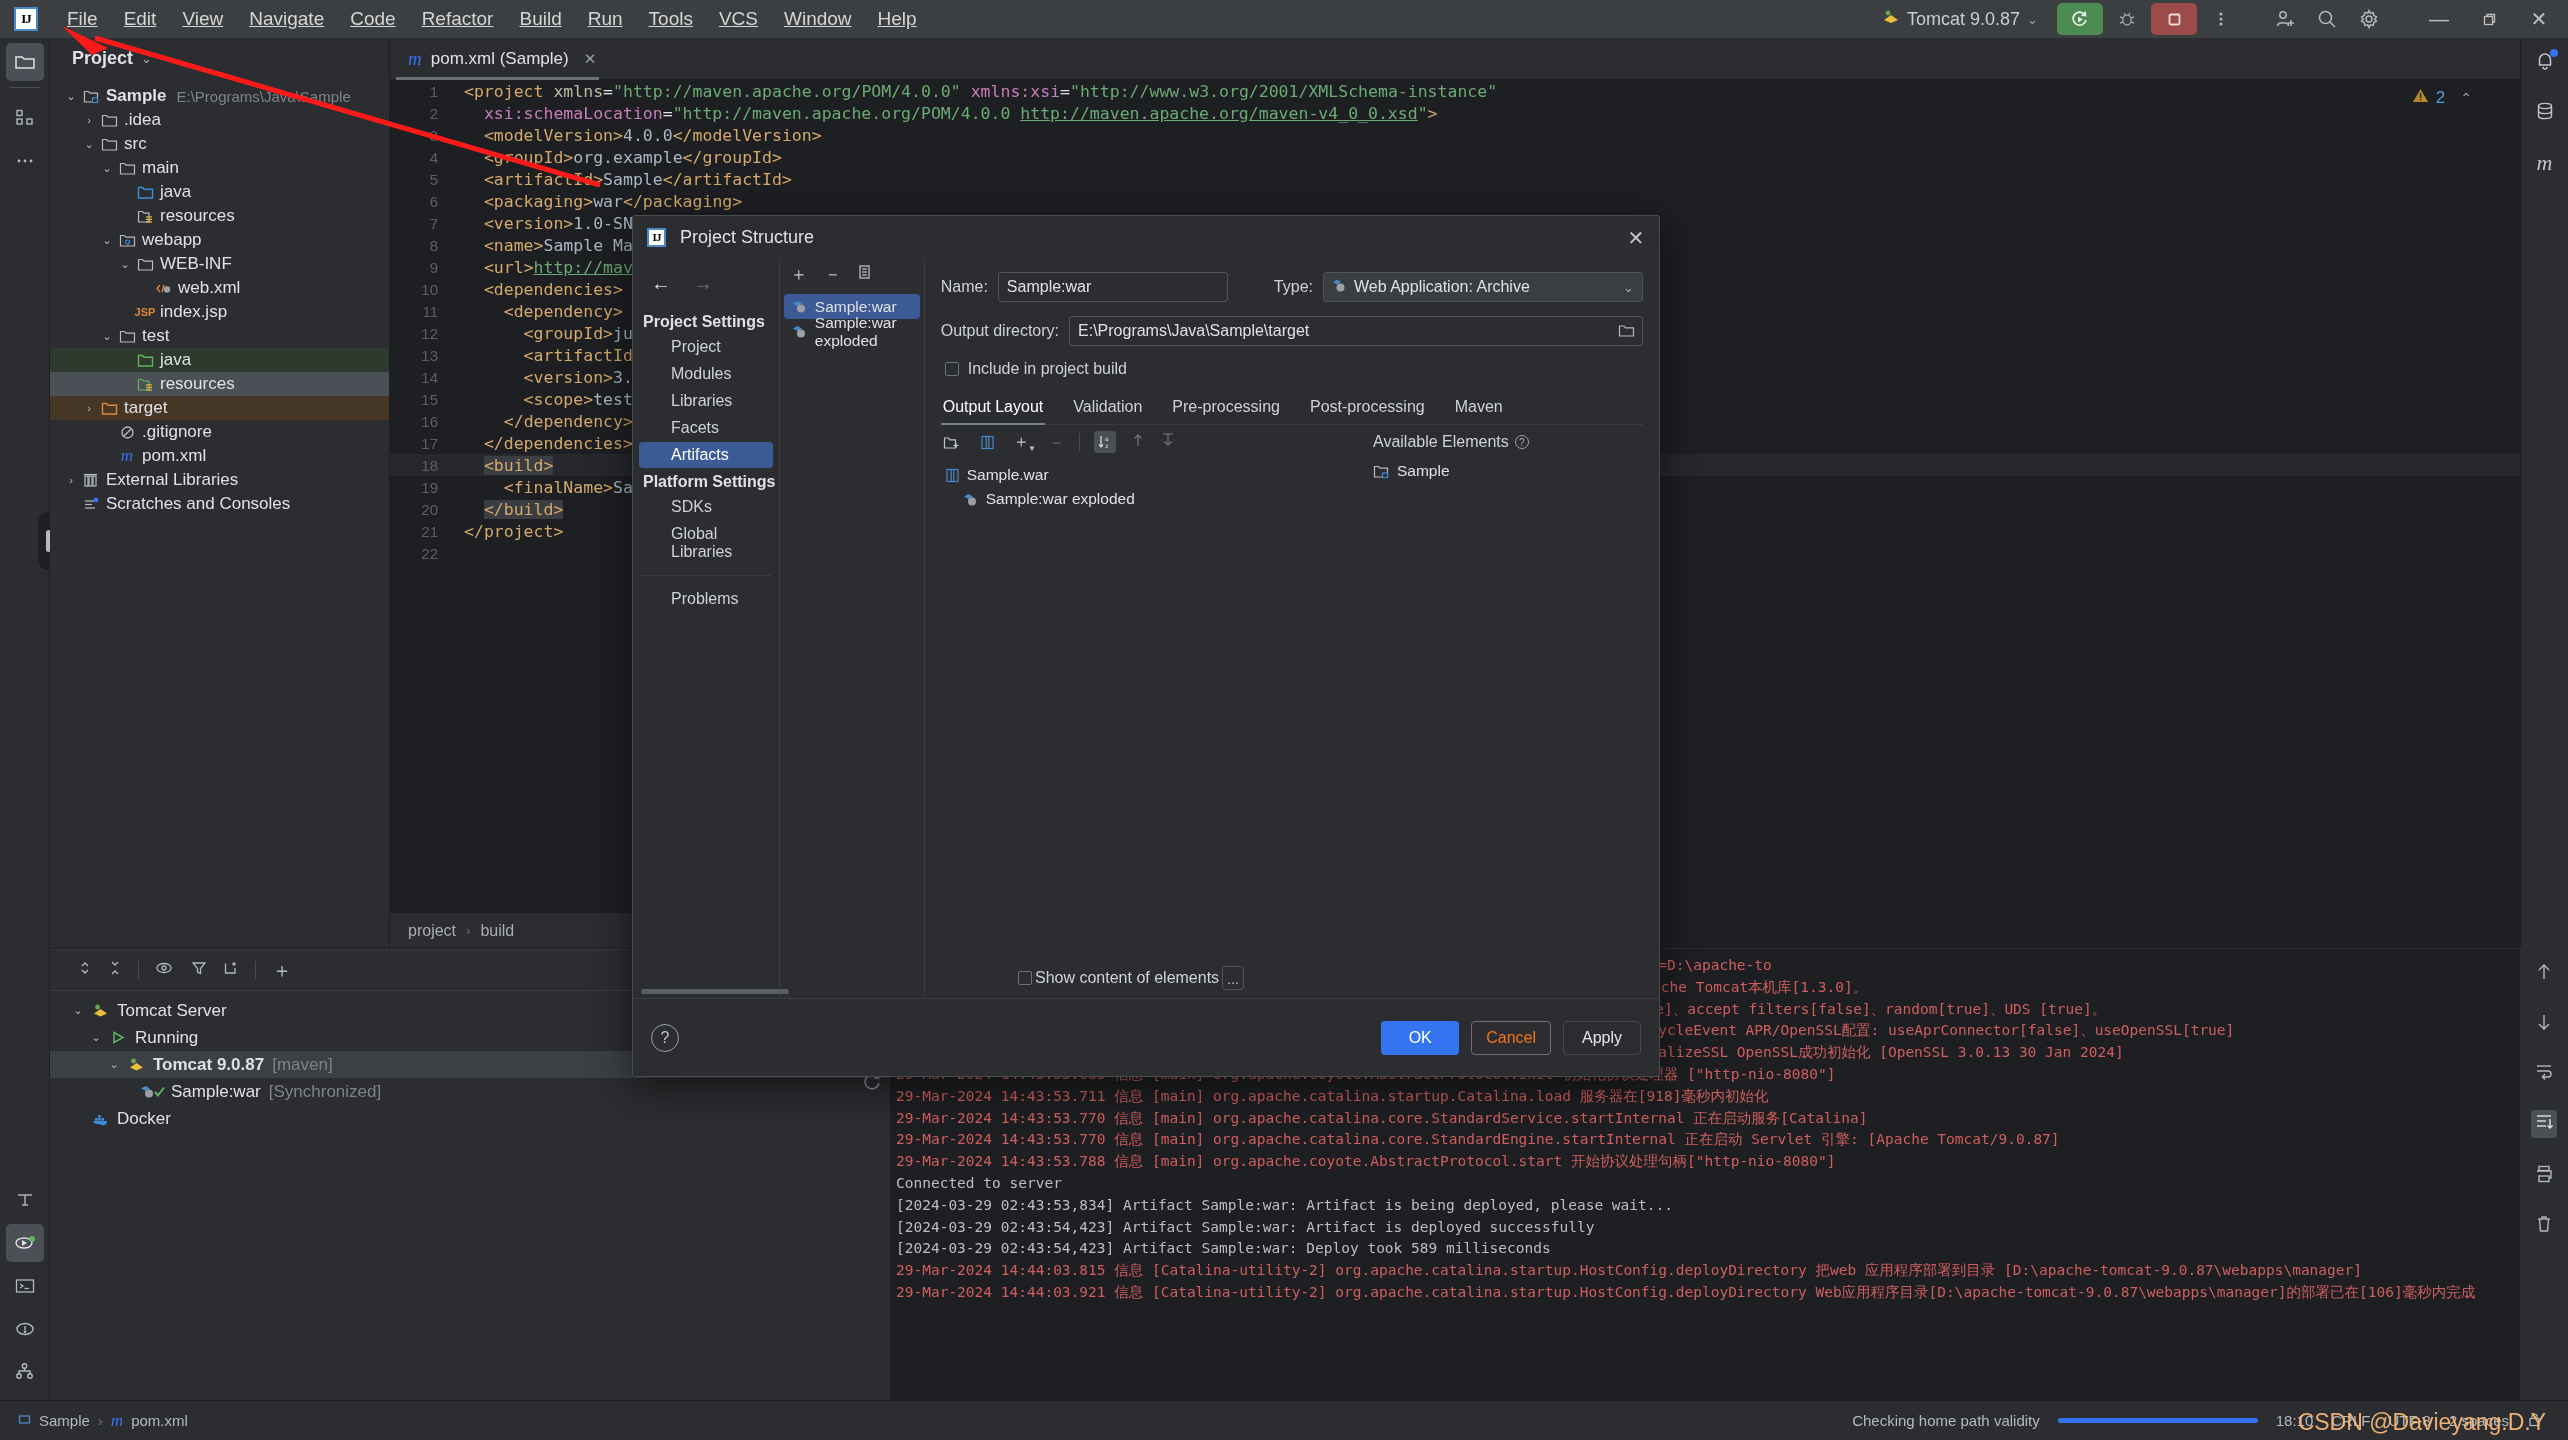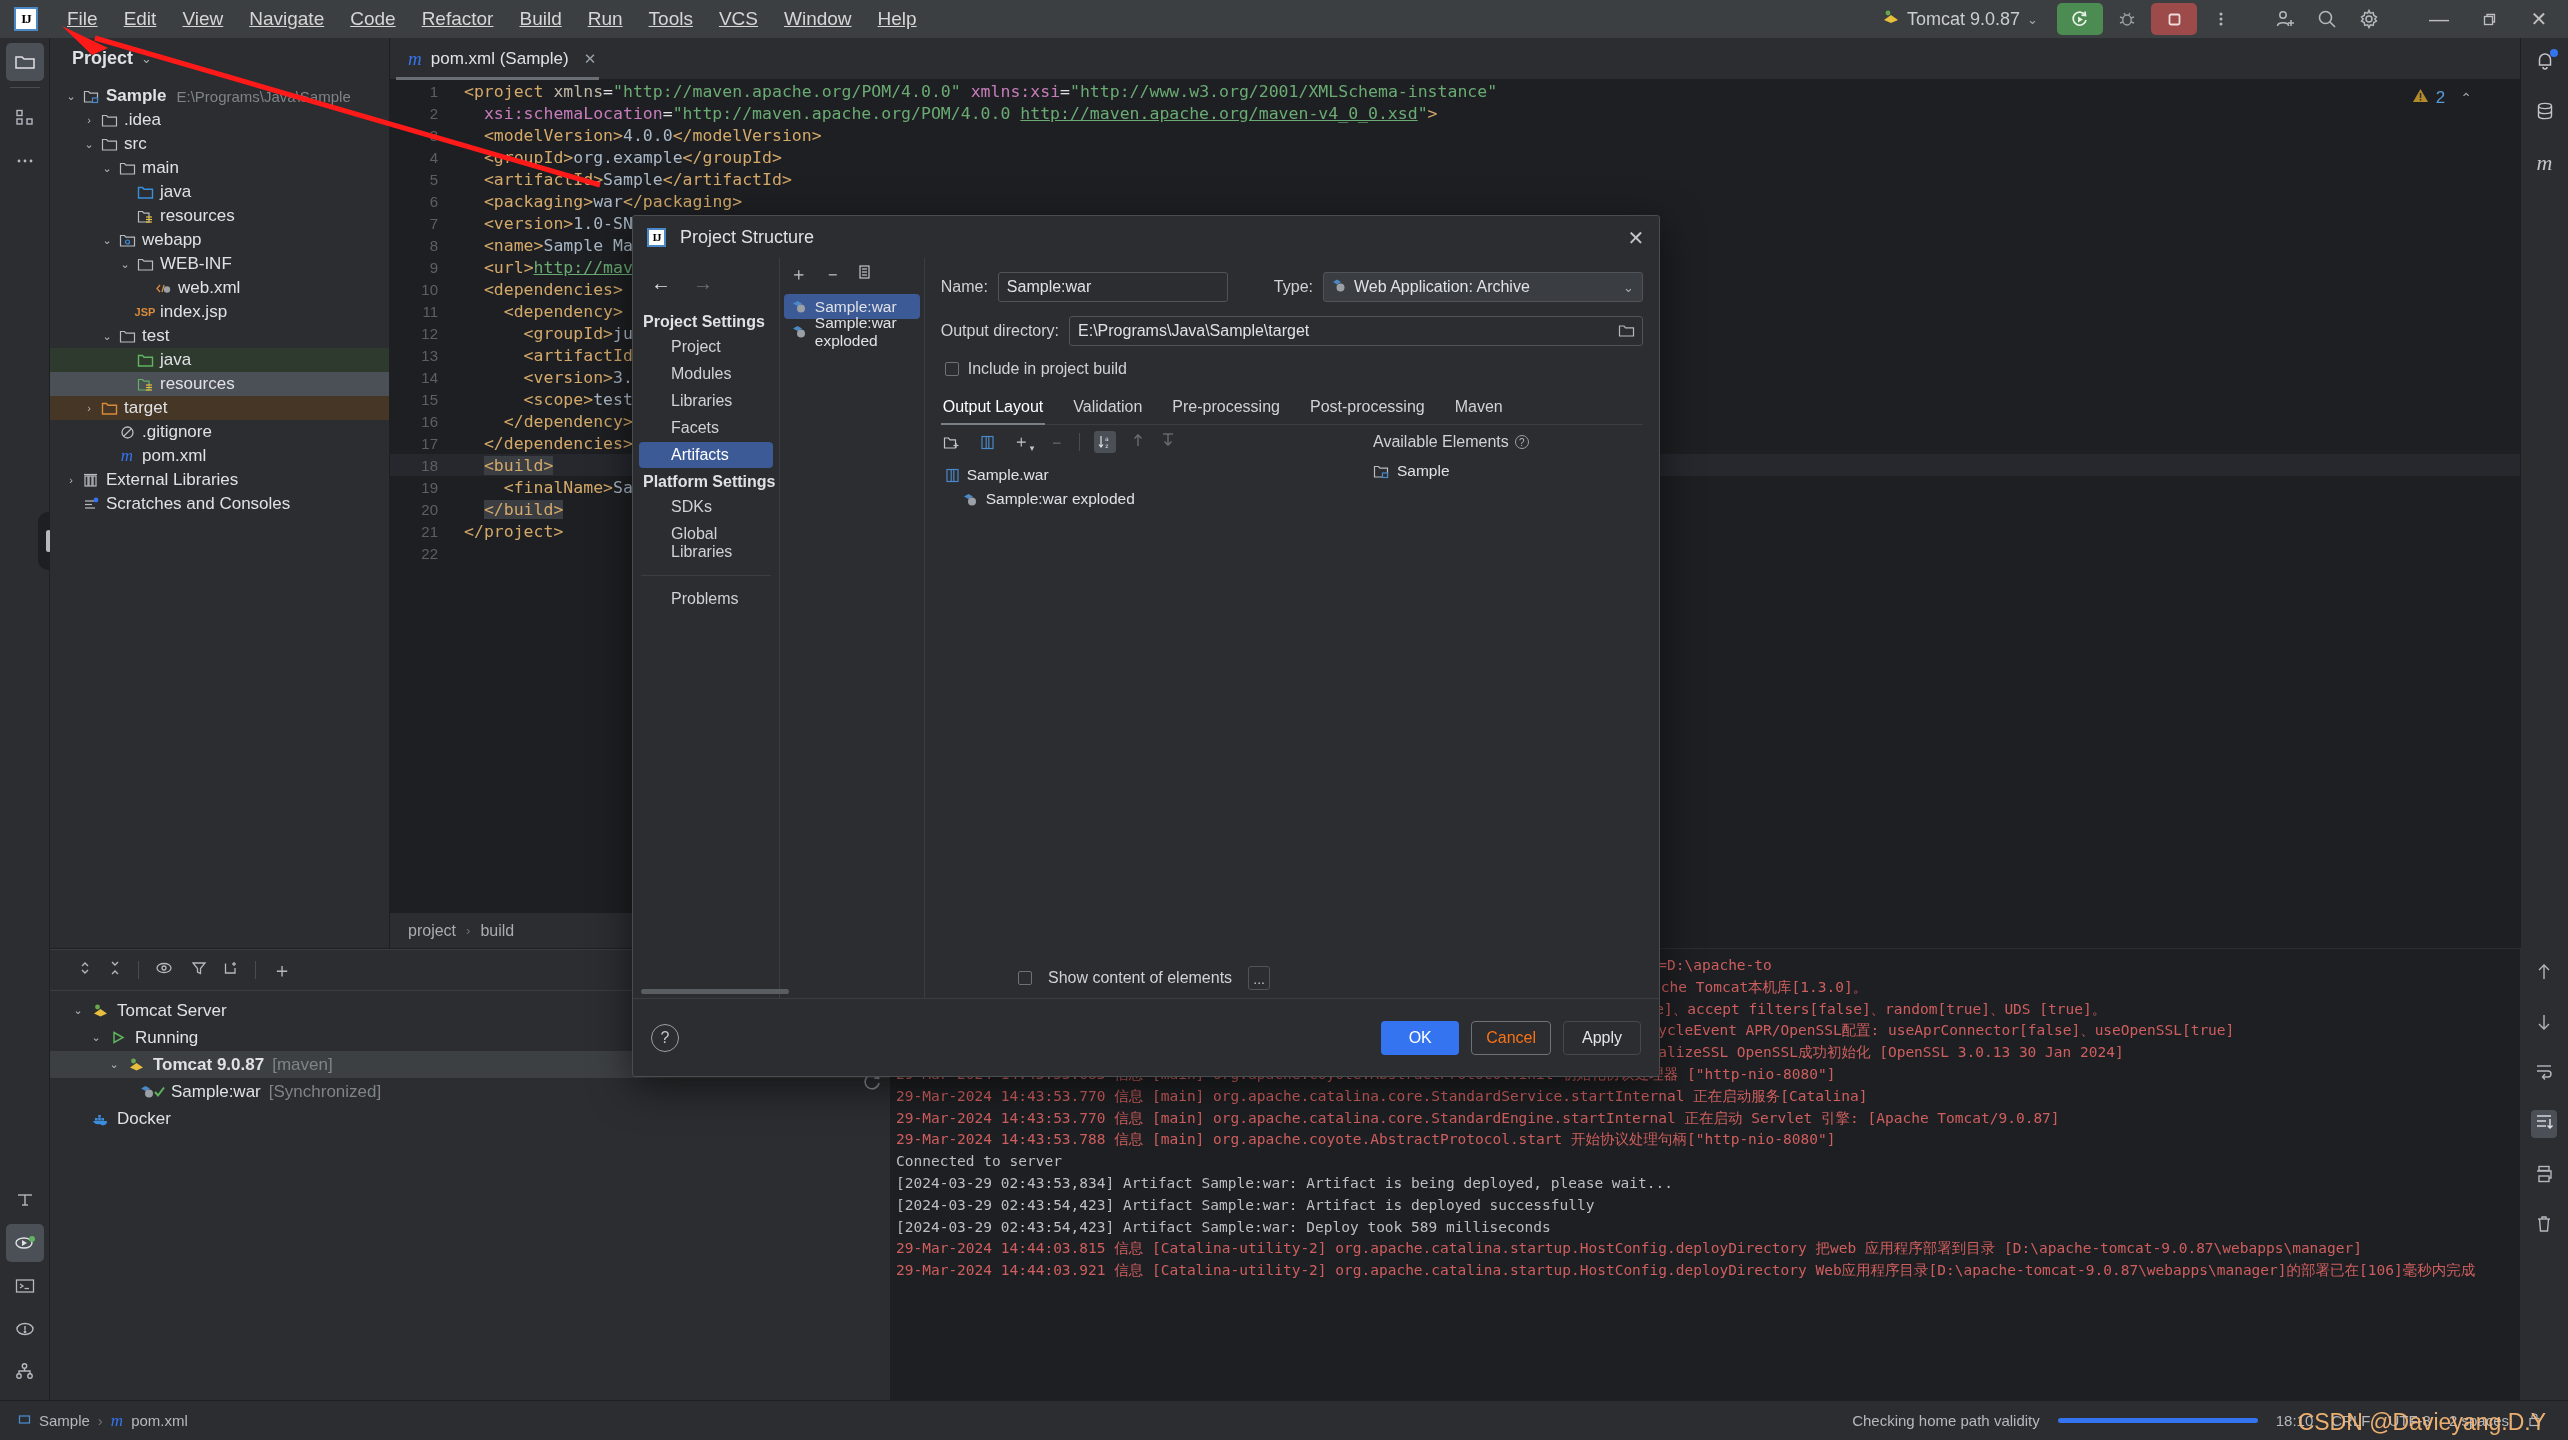--- a/index.html
+++ b/index.html
@@ -161,21 +161,21 @@
   #tabs2 .t.sel:after{content:"";position:absolute;left:0;right:0;bottom:-1px;height:2px;background:#7a8088;}
   #layout-tb{display:flex;align-items:center;height:34px;gap:14px;font-size:17px;color:#c2c5ca;}
   #layout-tb .sep{width:1px;height:18px;background:#4a4d50;}
   .btn-sq{width:22px;height:22px;display:flex;align-items:center;justify-content:center;border-radius:3px;}
   .btn-sq.on{background:#4b4f56;}
   #two-col{display:flex;}
   #out-tree{flex:1;padding-top:4px;}
   #avail{flex:1;padding-top:0px;}
   #avail-hd{font-size:16px;color:#cfd2d6;display:flex;align-items:center;gap:6px;height:34px;}
   .el-row{height:24px;display:flex;align-items:center;gap:7px;font-size:15.5px;}
-  #show-content{position:absolute;left:385px;bottom:86px;display:flex;align-items:center;gap:16px;font-size:16px;color:#cfd2d6;}
+  #show-content{position:absolute;left:385px;bottom:86px;display:flex;align-items:center;gap:3px;font-size:16px;color:#cfd2d6;}
   #dots-btn{width:22px;height:24px;border:1px solid #50545a;border-radius:3px;display:flex;align-items:end;justify-content:center;font-size:14px;color:#c2c5ca;padding-bottom:2px;}
   #dlg-footer{position:absolute;left:0;right:0;bottom:0;height:78px;border-top:1px solid #3a3d41;display:flex;align-items:center;padding:0 18px;}
   #help-btn{width:28px;height:28px;border:1px solid #9aa0a6;border-radius:50%;display:flex;align-items:center;justify-content:center;font-size:16px;color:#c2c5ca;}
   #dlg-footer .btns{margin-left:auto;display:flex;gap:12px;}
   .dbtn{min-width:78px;height:34px;border-radius:4px;display:flex;align-items:center;justify-content:center;font-size:16px;padding:0 14px;}
   .dbtn.primary{background:#3574f0;color:#fff;}
   .dbtn.normal{background:#2b2d30;border:1px solid #6d7278;color:#f97316;}
   .dbtn.disabled{background:#2b2d30;border:1px solid #45484c;color:#e5e5e5;}
   #dlg-left-scroll{position:absolute;left:8px;bottom:82px;width:148px;height:5px;background:#5a5e63;border-radius:3px;}
 
@@ -732,20 +732,21 @@
 </div>
 
 <div id="console">
   <div id="console-inner">
       <div class="logline log-red">                                                           参数:        -Djava.io.tmpdir=D:\apache-to</div>
       <div class="logline log-red">                                                     t 使用APR版本[1.7.4]加载了基于APR的Apache Tomcat本机库[1.3.0]。</div>
       <div class="logline log-red">                                                     t APR功能: IPv6[true]、sendfile[true]、accept filters[false]、random[true]、UDS [true]。</div>
       <div class="logline log-red">29-Mar-2024 14:43:53.148 信息 [main] org.apache.catalina.core.AprLifecycleListener.lifecycleEvent APR/OpenSSL配置: useAprConnector[false]、useOpenSSL[true]</div>
       <div class="logline log-red">29-Mar-2024 14:43:53.158 信息 [main] org.apache.catalina.core.AprLifecycleListener.initializeSSL OpenSSL成功初始化 [OpenSSL 3.0.13 30 Jan 2024]</div>
       <div class="logline log-red">29-Mar-2024 14:43:53.683 信息 [main] org.apache.coyote.AbstractProtocol.init 初始化协议处理器 ["http-nio-8080"]</div>
+      <div class="logline log-red">29-Mar-2024 14:43:53.711 信息 [main] org.apache.catalina.startup.Catalina.load 服务器在[918]毫秒内初始化</div>
       <div class="logline log-red">29-Mar-2024 14:43:53.770 信息 [main] org.apache.catalina.core.StandardService.startInternal 正在启动服务[Catalina]</div>
       <div class="logline log-red">29-Mar-2024 14:43:53.770 信息 [main] org.apache.catalina.core.StandardEngine.startInternal 正在启动 Servlet 引擎: [Apache Tomcat/9.0.87]</div>
       <div class="logline log-red">29-Mar-2024 14:43:53.788 信息 [main] org.apache.coyote.AbstractProtocol.start 开始协议处理句柄["http-nio-8080"]</div>
       <div class="logline log-grey">Connected to server</div>
       <div class="logline log-grey">[2024-03-29 02:43:53,834] Artifact Sample:war: Artifact is being deployed, please wait...</div>
       <div class="logline log-grey">[2024-03-29 02:43:54,423] Artifact Sample:war: Artifact is deployed successfully</div>
       <div class="logline log-grey">[2024-03-29 02:43:54,423] Artifact Sample:war: Deploy took 589 milliseconds</div>
       <div class="logline log-red">29-Mar-2024 14:44:03.815 信息 [Catalina-utility-2] org.apache.catalina.startup.HostConfig.deployDirectory 把web 应用程序部署到目录 [D:\apache-tomcat-9.0.87\webapps\manager]</div>
       <div class="logline log-red">29-Mar-2024 14:44:03.921 信息 [Catalina-utility-2] org.apache.catalina.startup.HostConfig.deployDirectory Web应用程序目录[D:\apache-tomcat-9.0.87\webapps\manager]的部署已在[106]毫秒内完成</div>
     </div>

